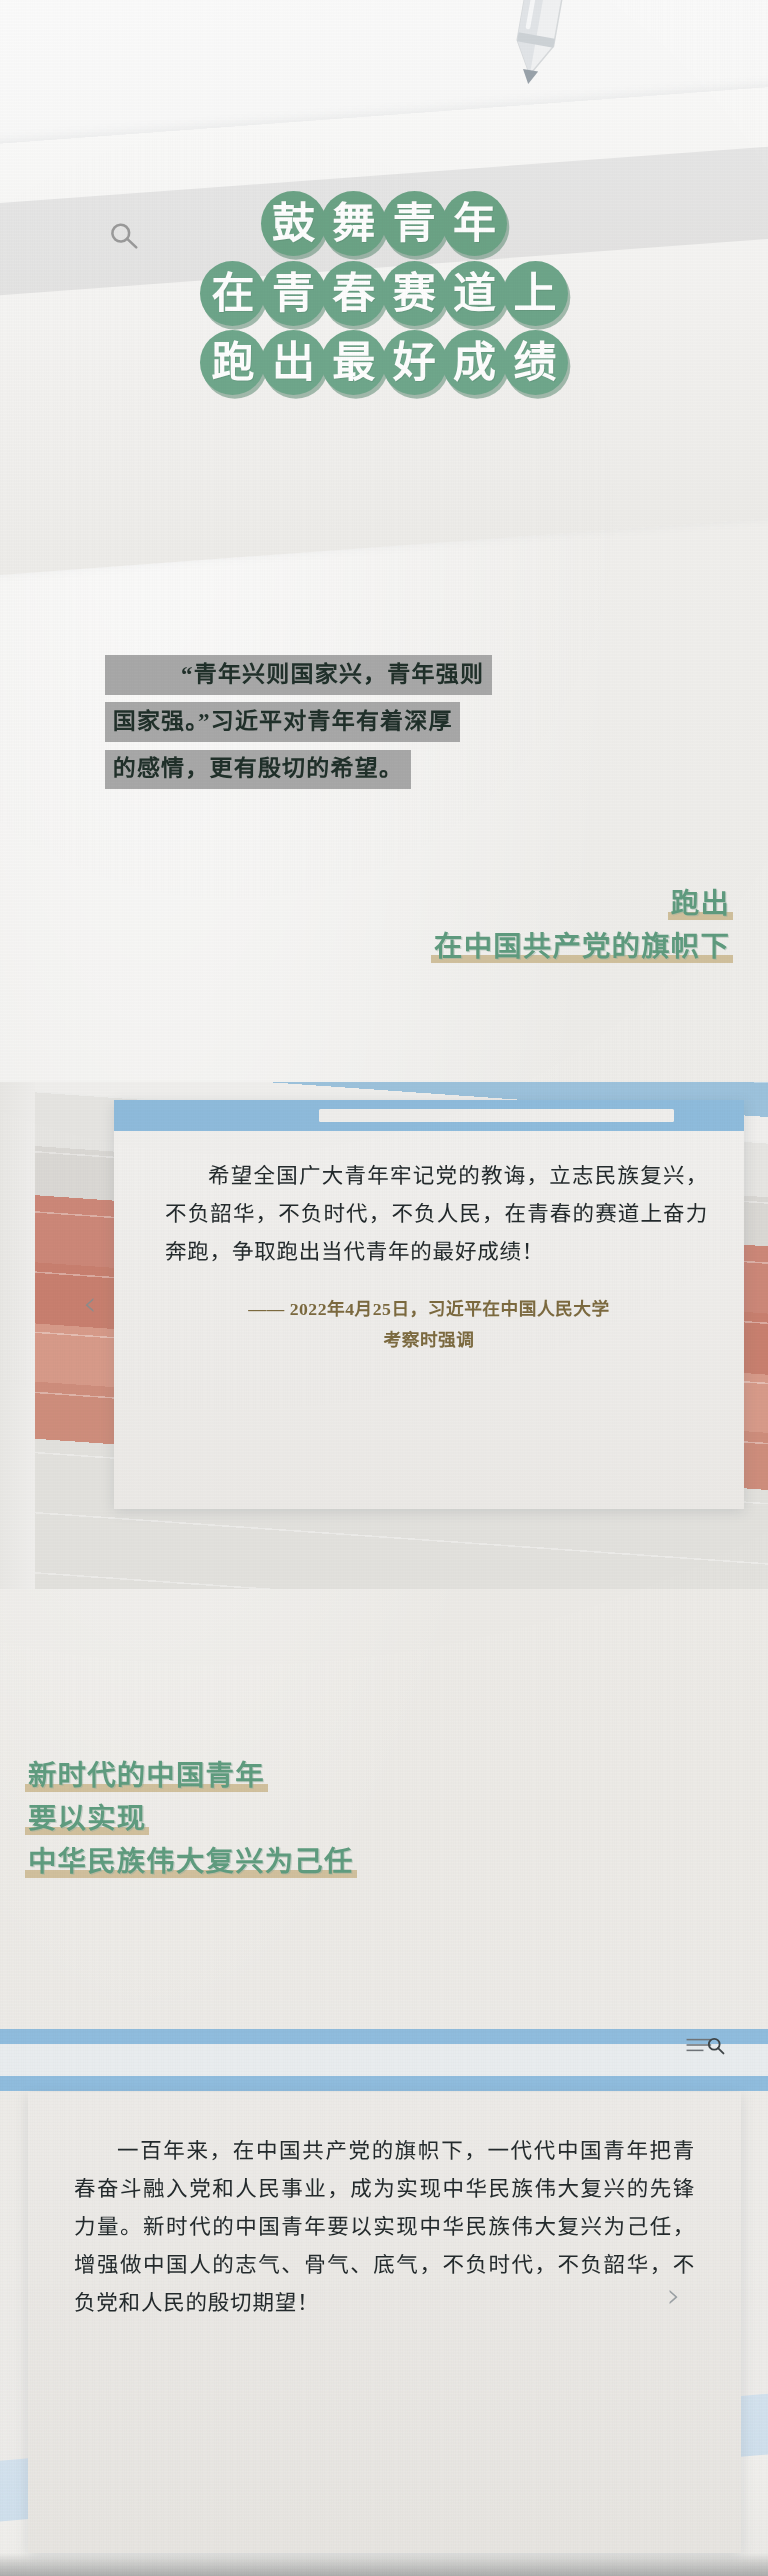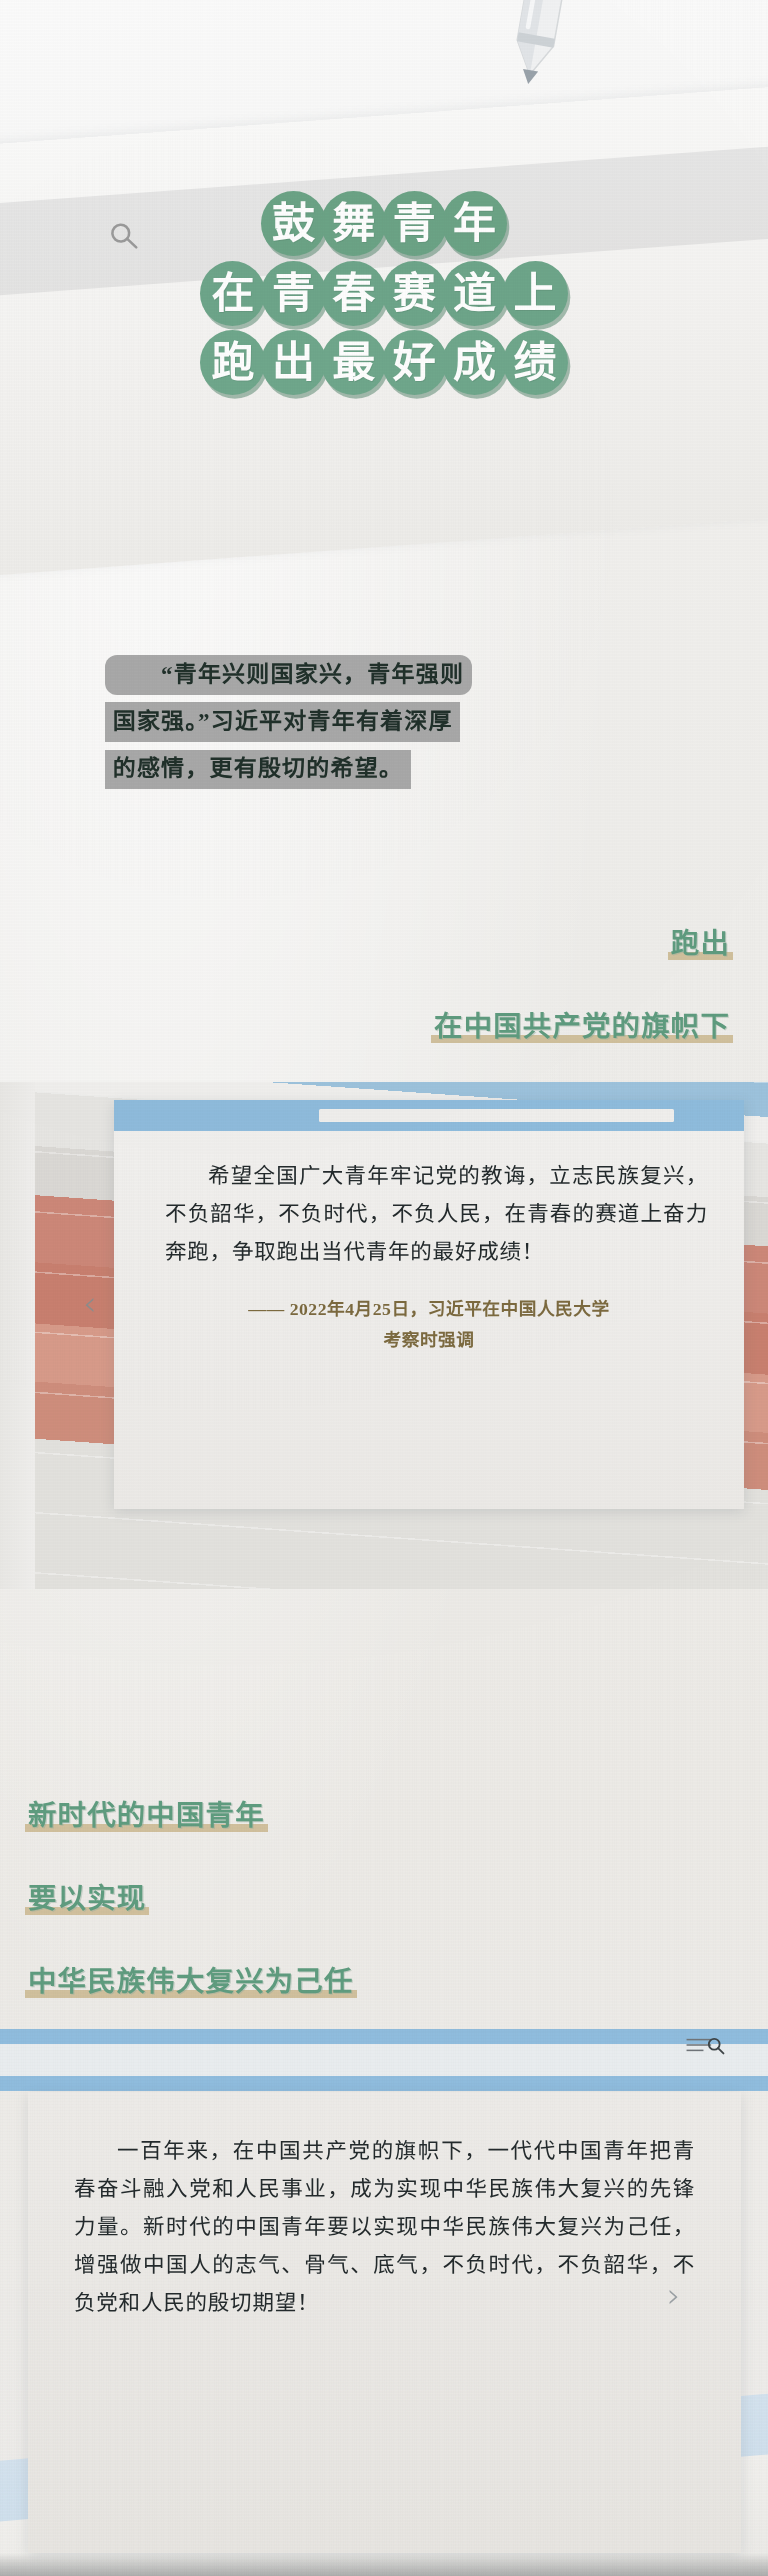--- a/index.html
+++ b/index.html
@@ -101,35 +101,34 @@
     background:#a9a9a9;
     color:#20302a;
     font-family:"Liberation Serif","DejaVu Serif",serif;
     font-weight:bold;
     font-size:23px; line-height:35px;
     padding:1.5px 7.7px 3.1px 7.7px;
     margin-bottom:7.7px;
     letter-spacing:1.2px;
     white-space:nowrap;
   }
-  .intro-line.indent{ padding-left:56px;border-radius:12px; }
+  .intro-line.indent{ padding-left:76px; }
 
   
   .ghead{ position:absolute; z-index:25; }
   .ghead .gl{
     display:block;
     font-family:"DejaVu Sans","Liberation Sans",sans-serif;
     font-weight:bold;
     color:#5f9c7f;
     font-size:28.4px; line-height:43px;
     letter-spacing:1.2px;
     white-space:nowrap;
     position:relative; width:max-content;
     text-shadow:1.2px 1.2px 0 rgba(150,175,160,.45);
-    margin-top:40px;
   }
   .ghead .gl::after{
     content:""; position:absolute; left:-3.1px; right:-3.1px; bottom:4.6px; height:8.5px;
     background:#cbb98f; opacity:.85; z-index:-1;
   }
   .ghead.right{ text-align:right; }
   .ghead.right .gl{ margin-left:auto; }
 
   #head-run{ top:882px; right:38px; }
   #head-era{ top:1754px; left:28px; }

